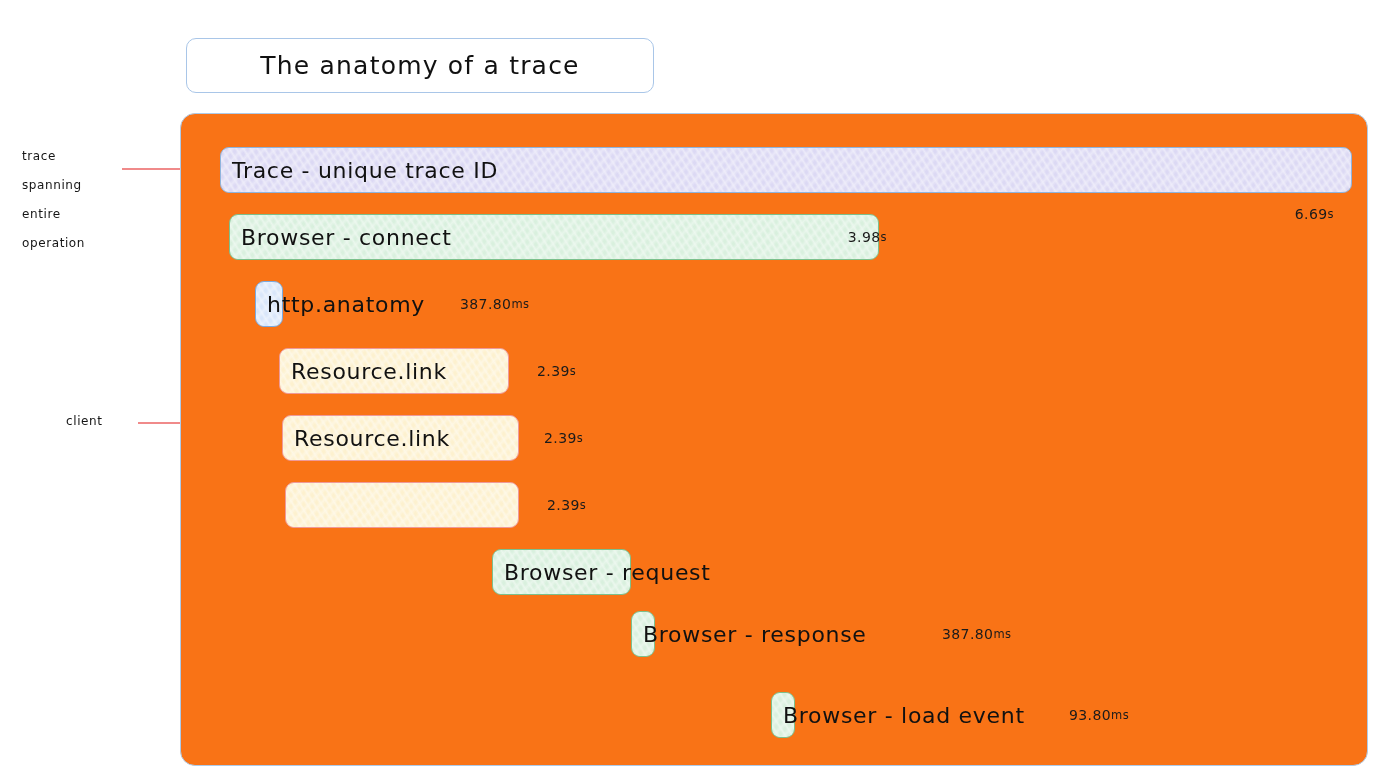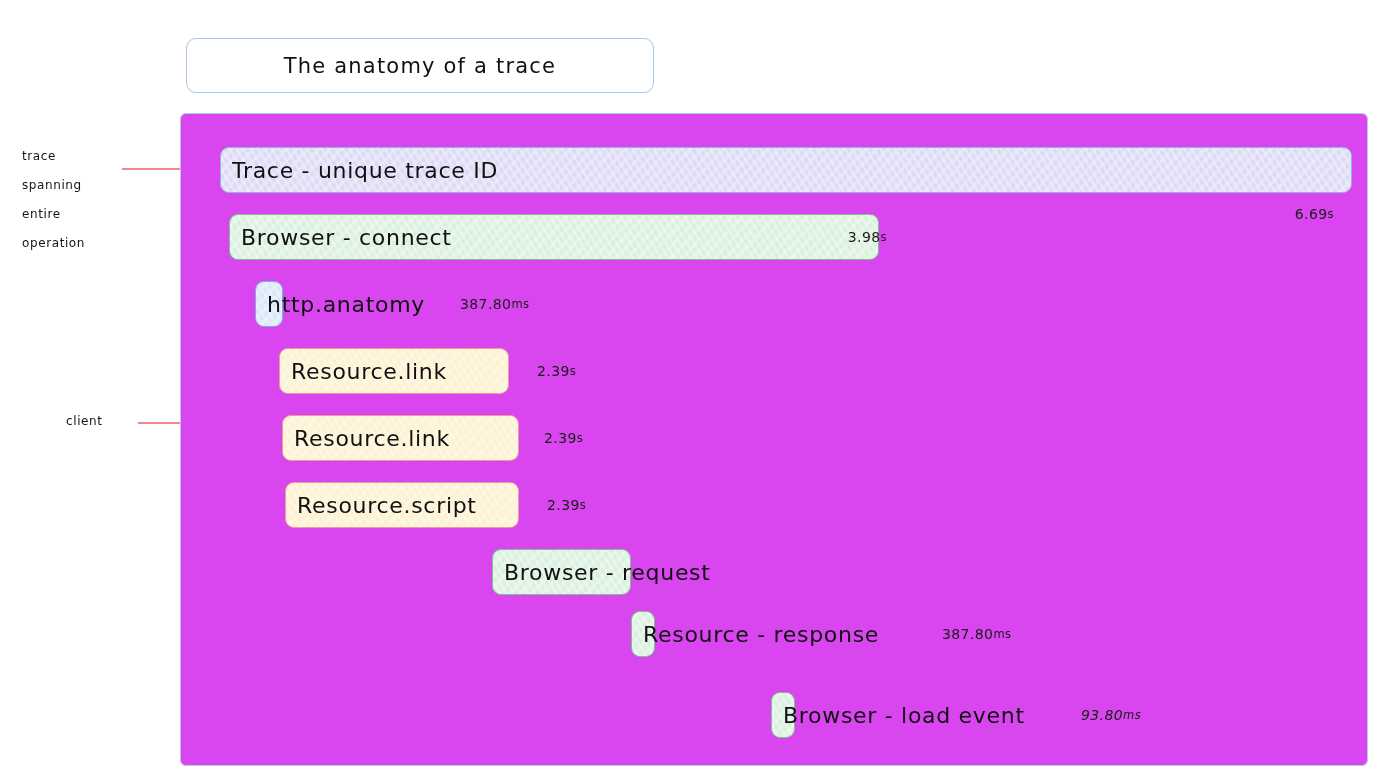--- a/index.html
+++ b/index.html
@@ -27,35 +27,35 @@
     border-radius: 10px;
     background: #ffffff;
     box-sizing: border-box;
   }
   #title-text {
     position: absolute;
     left: 0; right: 0; top: 0; bottom: 0;
     display: flex;
     align-items: center;
     justify-content: center;
-    font-size: 21px;
+    font-size: 25px;
     letter-spacing: 1.2px;
     color: #111111;
   }
 
   
   #trace-panel {
     position: absolute;
     left: 180px;
     top: 113px;
     width: 1188px;
     height: 653px;
     border: 1.7px solid #aecbe9;
-    border-radius: 6px;
-    background: #d946ef;
+    border-radius: 15px;
+    background: #f97316;
     box-sizing: border-box;
   }
 
   
   .annotation {
     position: absolute;
     font-size: 12px;
     line-height: 29px;
     letter-spacing: 0.6px;
     color: #151515;
@@ -177,21 +177,21 @@
   #row-request          { left: 311px; top: 435px; width:  420px; }
   #row-request .bar     { left: 0; width: 139px; }
   #row-request .dur     { left: 330px; }
 
   #row-response         { left: 450px; top: 497px; width: 480px; }
   #row-response .bar    { left: 0; width:  24px; }
   #row-response .dur    { left: 311px; }
 
   #row-loadevent        { left: 590px; top: 578px; width: 480px; padding-left: 31px; }
   #row-loadevent .bar   { left: 0; width:  24px; }
-  #row-loadevent .dur   { left: 310px; font-style: italic; }
+  #row-loadevent .dur   { left: 298px; }
 </style>
 </head>
 <body>
 
 <div id="title-card">
   <div id="title-text">The anatomy of a trace</div>
 </div>
 
 <div class="annotation" id="ann-trace">trace
 spanning
@@ -246,39 +246,38 @@
     <div class="bar theme-orange"></div>
     <div class="bar-label">Resource.link</div>
     <div class="dur">
         <span>2.39</span>
         <span class="unit">s</span>
       </div>
   </div>
 
   <div class="span-row" id="row-script">
     <div class="bar theme-orange"></div>
-    <div class="bar-label">Resource.script</div>
     <div class="dur">
         <span>2.39</span>
         <span class="unit">s</span>
       </div>
   </div>
 
   <div class="span-row" id="row-request">
     <div class="bar theme-green"></div>
     <div class="bar-label">Browser - request</div>
     <div class="dur">
         <span></span>
         <span class="unit"></span>
       </div>
   </div>
 
   <div class="span-row" id="row-response">
     <div class="bar theme-green"></div>
-    <div class="bar-label">Resource - response</div>
+    <div class="bar-label">Browser - response</div>
     <div class="dur">
         <span>387.80</span>
         <span class="unit">ms</span>
       </div>
   </div>
 
   <div class="span-row" id="row-loadevent">
     <div class="bar theme-green"></div>
     <div class="bar-label">Browser - load event</div>
     <div class="dur">

